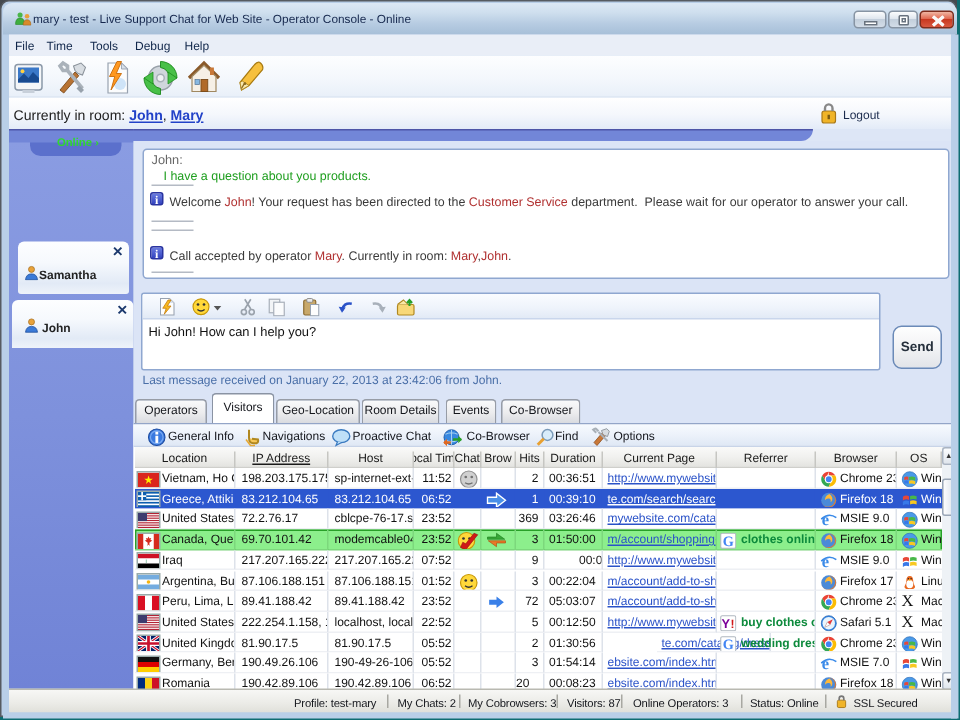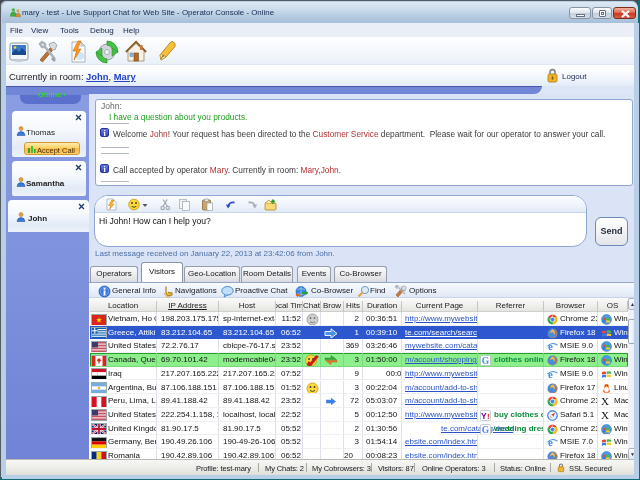--- a/index.html
+++ b/index.html
@@ -31,21 +31,21 @@
 .content { position:absolute; left:88px; top:93px; width:547px; height:365px; background:#dbe4f6; }
 .chatbox { position:absolute; left:6px; top:5px; width:538px; height:87px; background:#fff;
   border:1px solid #8fa7d0; border-radius:3px; font-size:8px; color:#3a3a3a; overflow:hidden;}
 .sep { position:absolute; left:5px; width:28px; height:1px; background:#b4bac4; }
 .iico { position:absolute; left:4px; width:9px; height:9px; background:linear-gradient(180deg,#6a7ce0,#3444c0);
   border:1px solid #2a34a0; border-radius:2px; color:#fff; font-size:8px; font-weight:bold;
   text-align:center; line-height:9px; font-family:"Liberation Serif",serif;}
 .msg { position:absolute; left:17px; white-space:nowrap; }
 .red { color:#b03030; }
 .inputbox { position:absolute; left:5px; top:101px; width:493px; height:52px; background:#fff;
-  border:1px solid #8fa7d0; border-radius:14px; overflow:hidden;text-align:center;}
+  border:1px solid #8fa7d0; border-radius:2px; overflow:hidden;text-align:center;}
 .edtb { position:absolute; left:0; top:0; width:491px; height:17px;
   background:linear-gradient(180deg,#fafcff,#eef3fb 60%,#e2eaf6); border-bottom:1px solid #c9d6ec; }
 .sendbtn { position:absolute; left:506px; top:123px; width:33px; height:29px;
   background:linear-gradient(180deg,#fefefe 0%,#f2f3f5 50%,#e2e4e9 100%);
   border:1px solid #6b8ab8; border-radius:6px; font-size:9px; font-weight:bold; color:#26303c;
   text-align:center; line-height:27px;}
 .lastmsg { position:absolute; left:6px; top:155px; font-size:8px; color:#4a6fa8; }
 .tabrow { position:absolute; left:0px; top:167.5px; width:547px; height:20px; }
 .tab { position:absolute; bottom:0; height:16px; background:linear-gradient(180deg,#f9fafb,#ececee 55%,#d9dbe0);
   border:1px solid #979ca6; border-bottom:none; border-radius:3px 3px 0 0;
@@ -94,21 +94,21 @@
       </div>
   <div class="winbtn" style="left:611px;width:23px;background:linear-gradient(180deg,#f0b5a2,#e06850 45%,#c83820 50%,#d85840);border:1px solid #7e2c1c;color:#fff;">
     <svg class="abs" style="left:6px;top:1px" width="11" height="10" viewBox="0 0 11 10">
           <path d="M2 2 L9 8 M9 2 L2 8" stroke="#fff" stroke-width="2.2"></path>
           <path d="M2 2 L9 8 M9 2 L2 8" stroke="#f8f8f8" stroke-width="1.4"></path>
         </svg>
       </div>
  </div>
  <div class="menubar">
   <span style="left:4px">File</span>
-      <span style="left:25px">View</span>
+      <span style="left:25px">Time</span>
       <span style="left:54px">Tools</span>
       <span style="left:84px">Debug</span>
       <span style="left:117px">Help</span>
  </div>
  <div class="toolbar">
 <svg class="abs" style="left:1px;top:3px" width="24" height="24" viewBox="0 0 24 24">
         <rect x="3" y="3" width="18" height="17" rx="2" fill="#f4f6f8" stroke="#8a98a8"></rect>
      <rect x="5" y="5" width="14" height="10" fill="#3a78c8"></rect>
      <path d="M5 13 L9 9 L12 12 L15 8 L19 12 L19 15 L5 15 Z" fill="#184a90"></path>
      <circle cx="8" cy="7.5" r="1.3" fill="#ffd040"></circle>
@@ -155,38 +155,20 @@
     <path d="M4 6 V4.2 A2.5 2.6 0 0 1 9 4.2 V6" fill="none" stroke="#888" stroke-width="1.6"></path>
     <rect x="5.7" y="8.5" width="1.6" height="3" fill="#7a5a10"></rect>
   </svg>
   <span class="abs" style="left:556px;top:7px;font-size:8px;color:#1c2c4e;">Logout</span>
  </div>
  <div class="band">
       <div class="bandblue"></div>
     </div>
  <div class="leftpanel">
    <div class="abs" style="left:14px;top:0px;width:61px;height:10px;background:#5b70cc;border-radius:0 0 7px 7px;"></div>
- <div class="card" style="top:17px;height:46px;">
-     <svg class="cardx" viewBox="0 0 8 8">
-          <path d="M1.2 1.2 L6.8 6.8 M6.8 1.2 L1.2 6.8" stroke="#1d3a6e" stroke-width="1.5"></path>
-        </svg>
-  <svg class="abs" style="left:4px;top:15px" width="10" height="10" viewBox="0 0 10 10">
-      <circle cx="5" cy="2.6" r="2" fill="#e8a23a" stroke="#a87020" stroke-width="0.5"></circle>
-      <path d="M1 9.5 Q1.4 5.6 5 5.6 Q8.6 5.6 9 9.5 Z" fill="#3a7ad8" stroke="#1a4a98" stroke-width="0.5"></path>
-    </svg>
-     <div class="pname" style="top:17px;">Thomas</div>
-     <div class="abs" style="left:12px;top:31px;width:56px;height:13px;background:linear-gradient(180deg,#ffedb0,#ffd265 45%,#fbb63d 55%,#ffcf70);border:1px solid #d89a30;border-radius:3px;">
-       <svg class="abs" style="left:2px;top:1px" width="9" height="10" viewBox="0 0 9 10">
-            <path d="M1 9 L1 4 L3 4 L3 9 Z" fill="#2da52d"></path>
-            <path d="M4 9 L4 2 L6 2 L6 9 Z" fill="#3dc53d"></path>
-            <path d="M7 9 L7 5 L8.5 5 L8.5 9 Z" fill="#2da52d"></path>
-          </svg>
-       <span class="abs" style="left:12px;top:2.5px;font-size:7.5px;color:#4a3208;white-space:nowrap;">Accept Call</span>
-     </div>
-   </div>
    <div class="card" style="top:67px;height:35px;">
      <svg class="cardx" viewBox="0 0 8 8">
           <path d="M1.2 1.2 L6.8 6.8 M6.8 1.2 L1.2 6.8" stroke="#1d3a6e" stroke-width="1.5"></path>
         </svg>
   <svg class="abs" style="left:4px;top:16px" width="10" height="10" viewBox="0 0 10 10">
       <circle cx="5" cy="2.6" r="2" fill="#e8a23a" stroke="#a87020" stroke-width="0.5"></circle>
       <path d="M1 9.5 Q1.4 5.6 5 5.6 Q8.6 5.6 9 9.5 Z" fill="#3a7ad8" stroke="#1a4a98" stroke-width="0.5"></path>
     </svg>
      <div class="pname" style="top:18px;font-weight:bold;">Samantha</div>
    </div>

